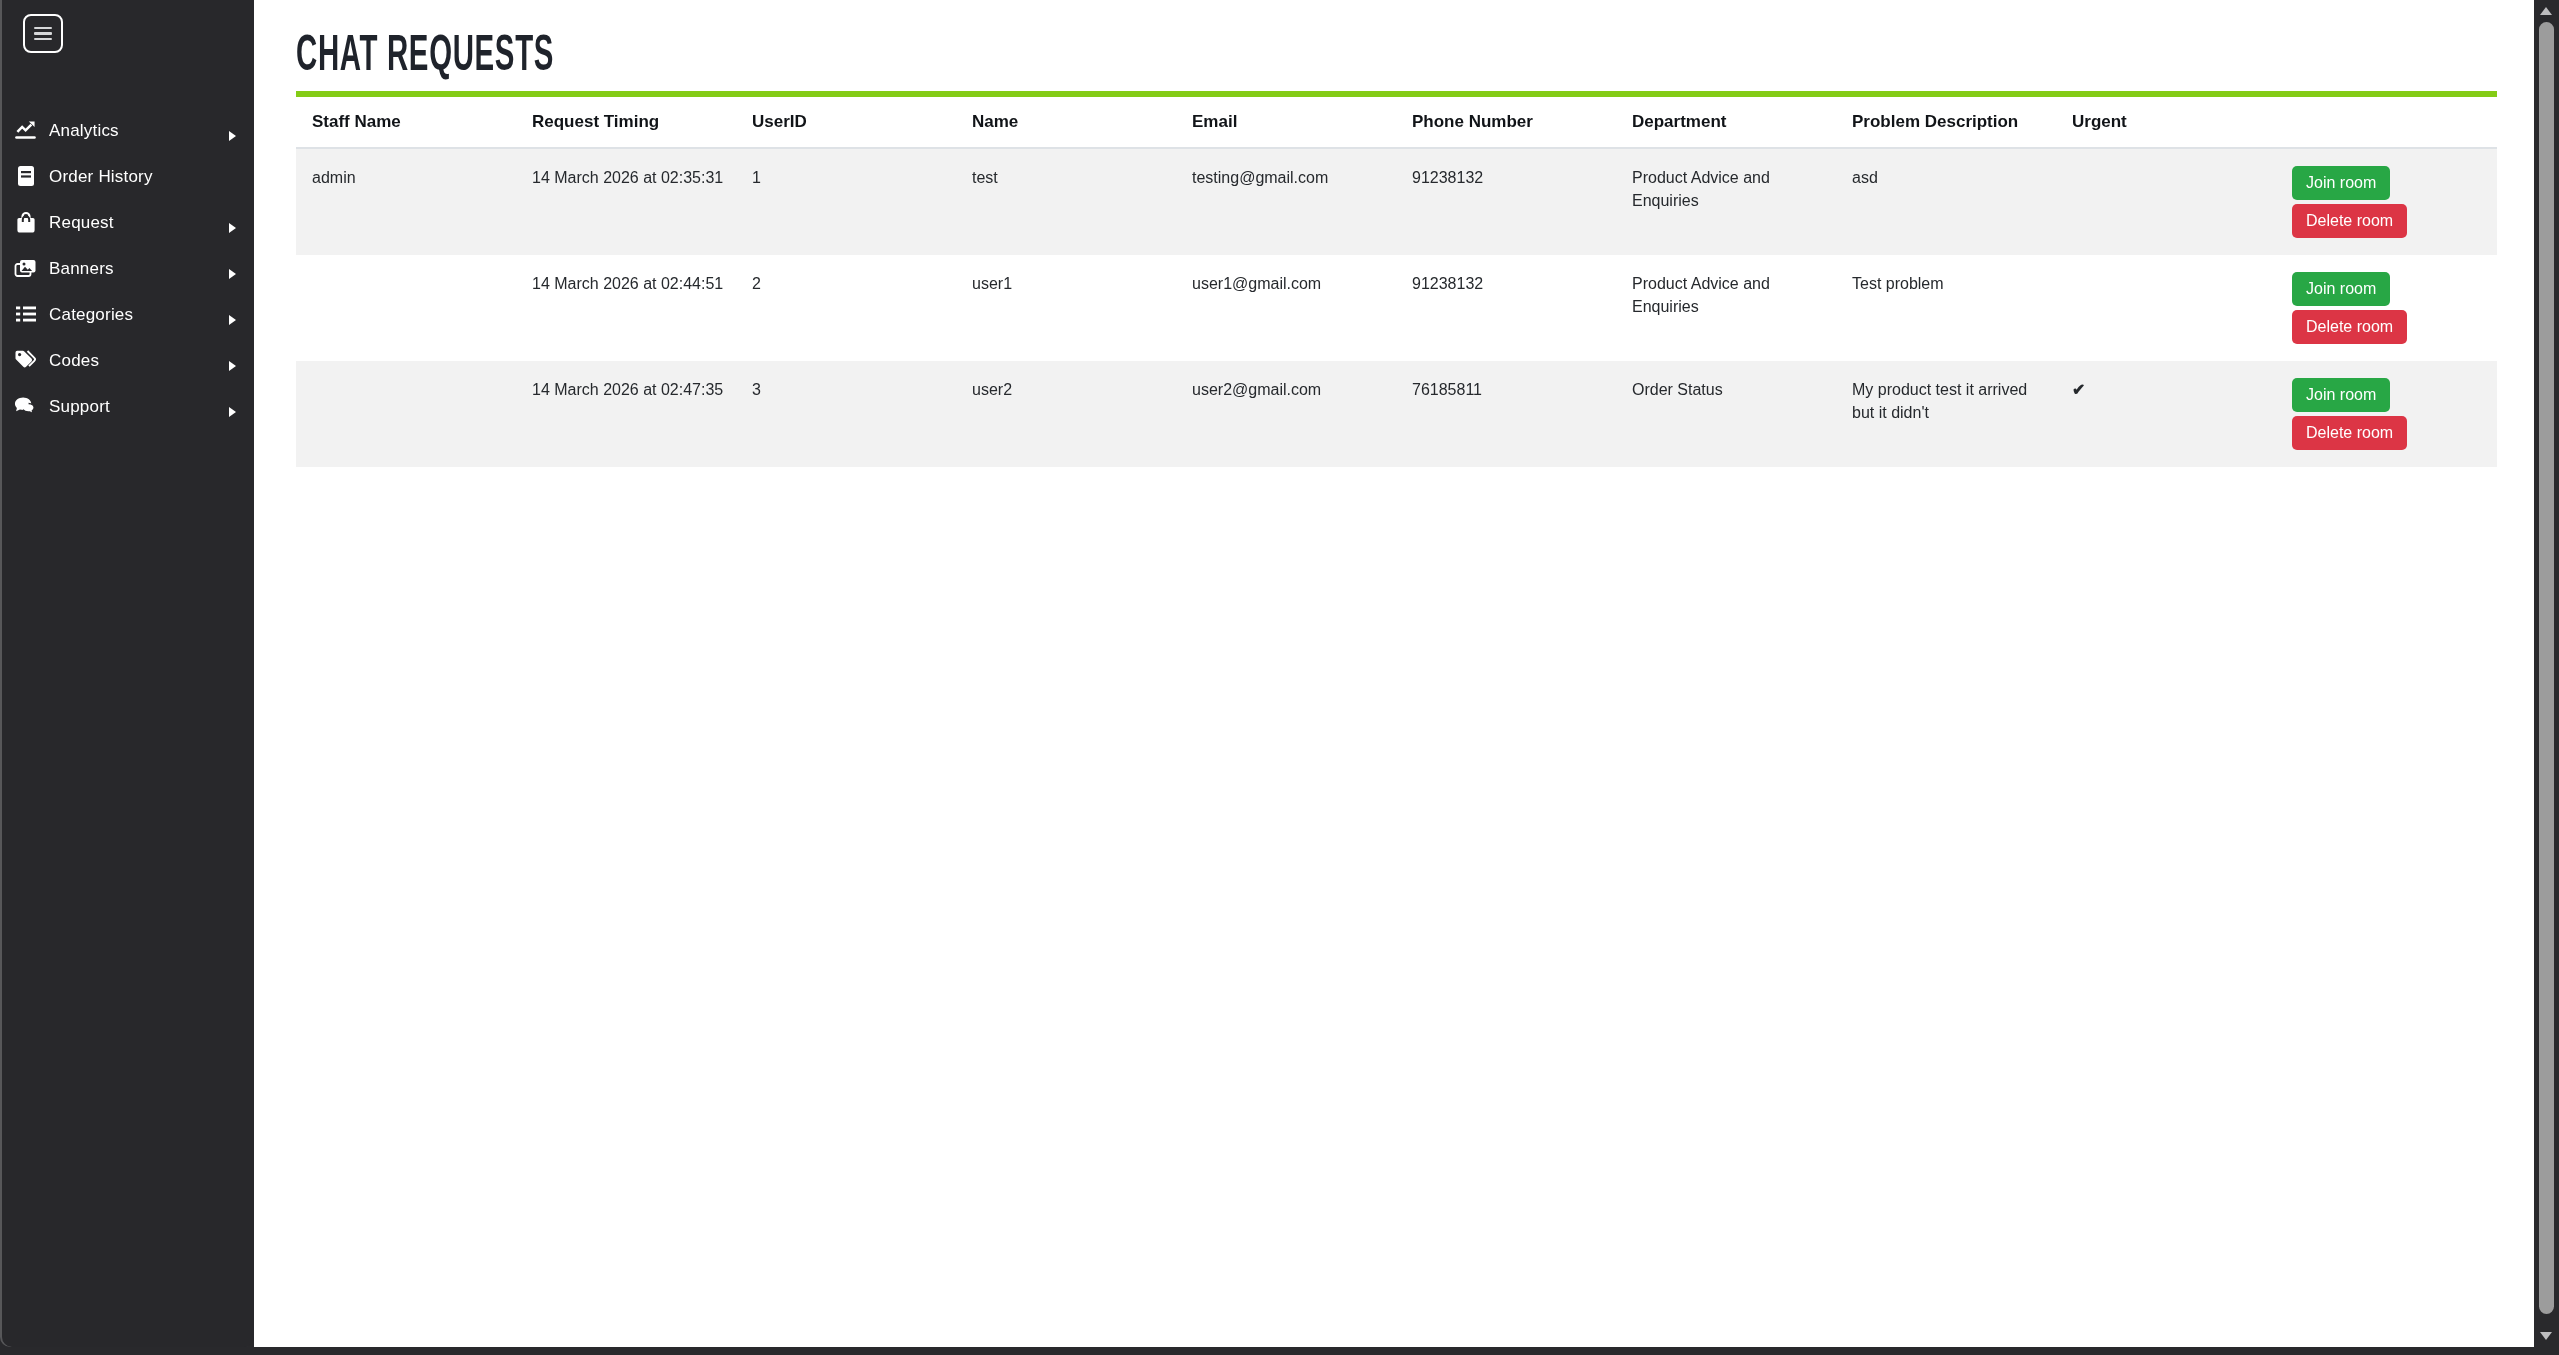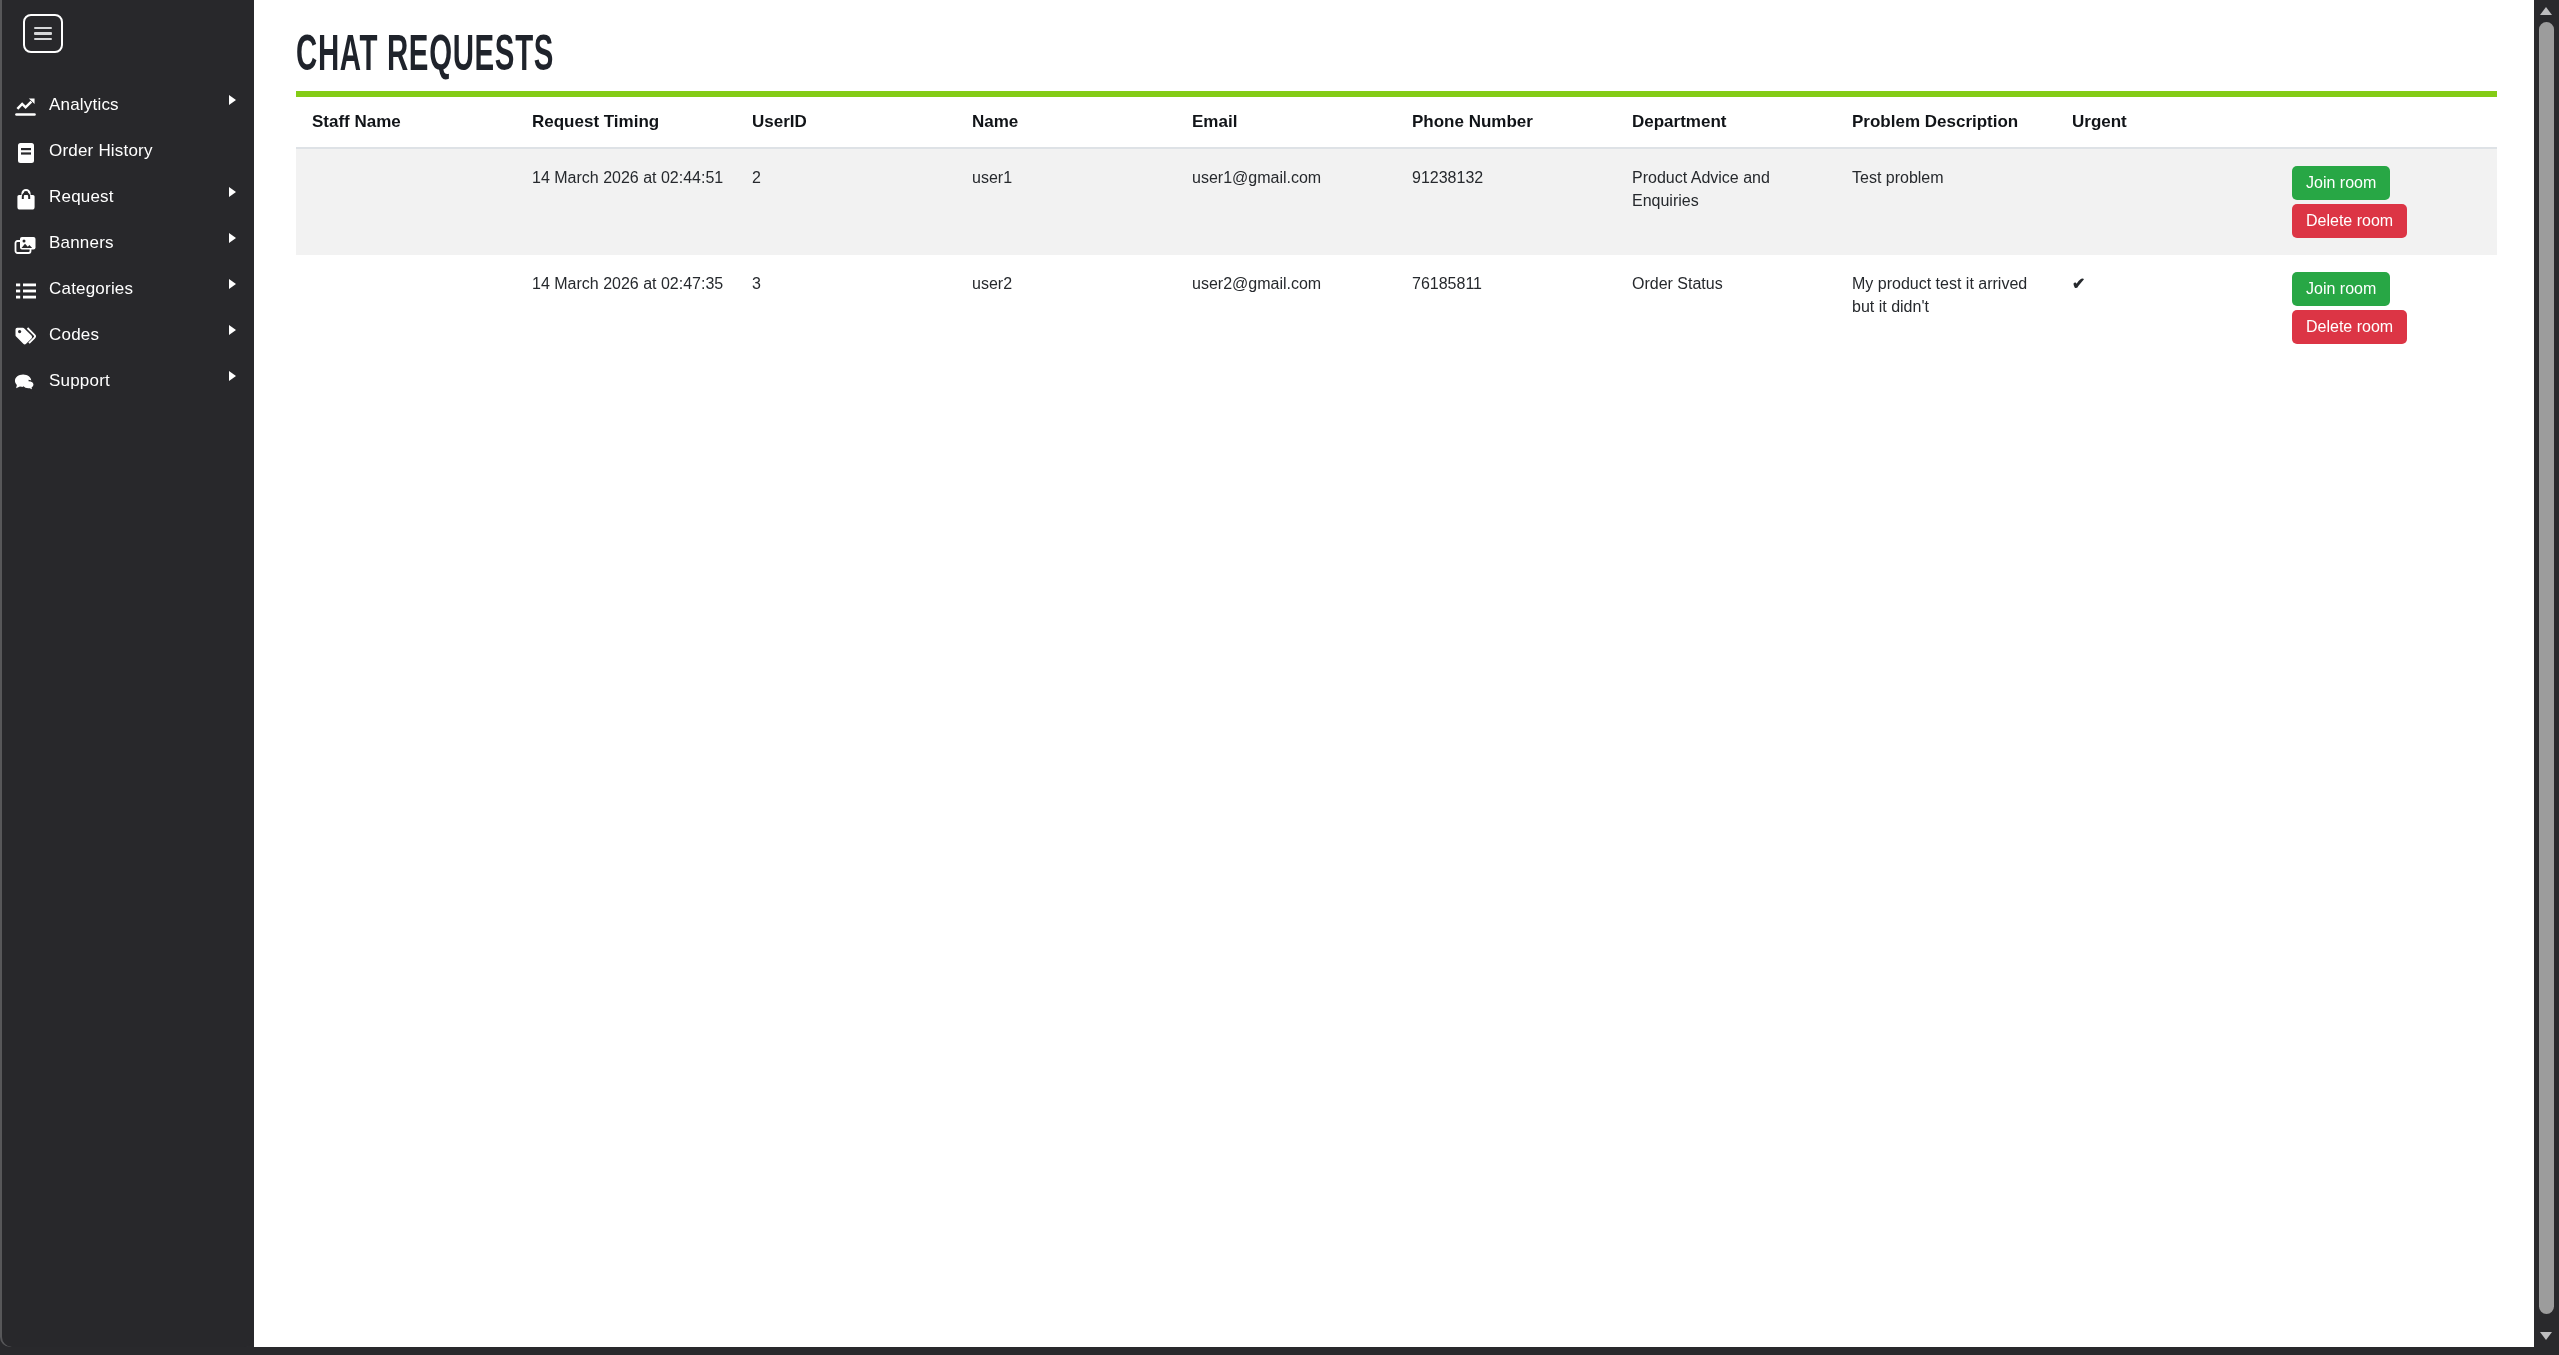--- a/index.html
+++ b/index.html
@@ -31,21 +31,21 @@
   .hamburger-btn {
     width:40px; height:39px; background:transparent;
     border:2px solid #ffffff; border-radius:8px;
     display:flex; flex-direction:column; justify-content:center; align-items:center;
     gap:3px; cursor:pointer;
   }
   .hamburger-btn .bar { width:18px; height:2.6px; background:#d6d7d9; border-radius:1px; }
 
   .nav-list { margin-top:42px; }
   .nav-item {
-    height:46px; display:flex; align-items:flex-start;
+    height:46px; display:flex; align-items:flex-end;
     padding:0 18px 0 14px; color:#ffffff; font-size:17px; cursor:pointer;
   }
   .nav-icon { width:23px; height:23px; margin-right:12px; display:flex; align-items:center; justify-content:center; flex:none; }
   .nav-label { flex:1; white-space:nowrap; letter-spacing:0.2px; }
   .chevron {
     width:0; height:0; flex:none;
     border-left:7px solid #ffffff;
     border-top:5px solid transparent;
     border-bottom:5px solid transparent;
   }
@@ -229,20 +229,35 @@
         <th>Name</th>
         <th>Email</th>
         <th>Phone Number</th>
         <th>Department</th>
         <th>Problem Description</th>
         <th>Urgent</th>
         <th></th>
       </tr>
     </thead>
     <tbody>
+      <tr>
+        <td>admin</td>
+        <td class="timing">14 March 2026 at 02:35:31</td>
+        <td>1</td>
+        <td>test</td>
+        <td>testing@gmail.com</td>
+        <td>91238132</td>
+        <td>Product Advice and Enquiries</td>
+        <td>asd</td>
+        <td class="urgent"></td>
+        <td class="actions">
+          <button class="btn btn-join">Join room</button>
+          <button class="btn btn-delete">Delete room</button>
+        </td>
+      </tr>
       <tr>
         <td></td>
         <td class="timing">14 March 2026 at 02:44:51</td>
         <td>2</td>
         <td>user1</td>
         <td>user1@gmail.com</td>
         <td>91238132</td>
         <td>Product Advice and Enquiries</td>
         <td>Test problem</td>
         <td class="urgent"></td>

